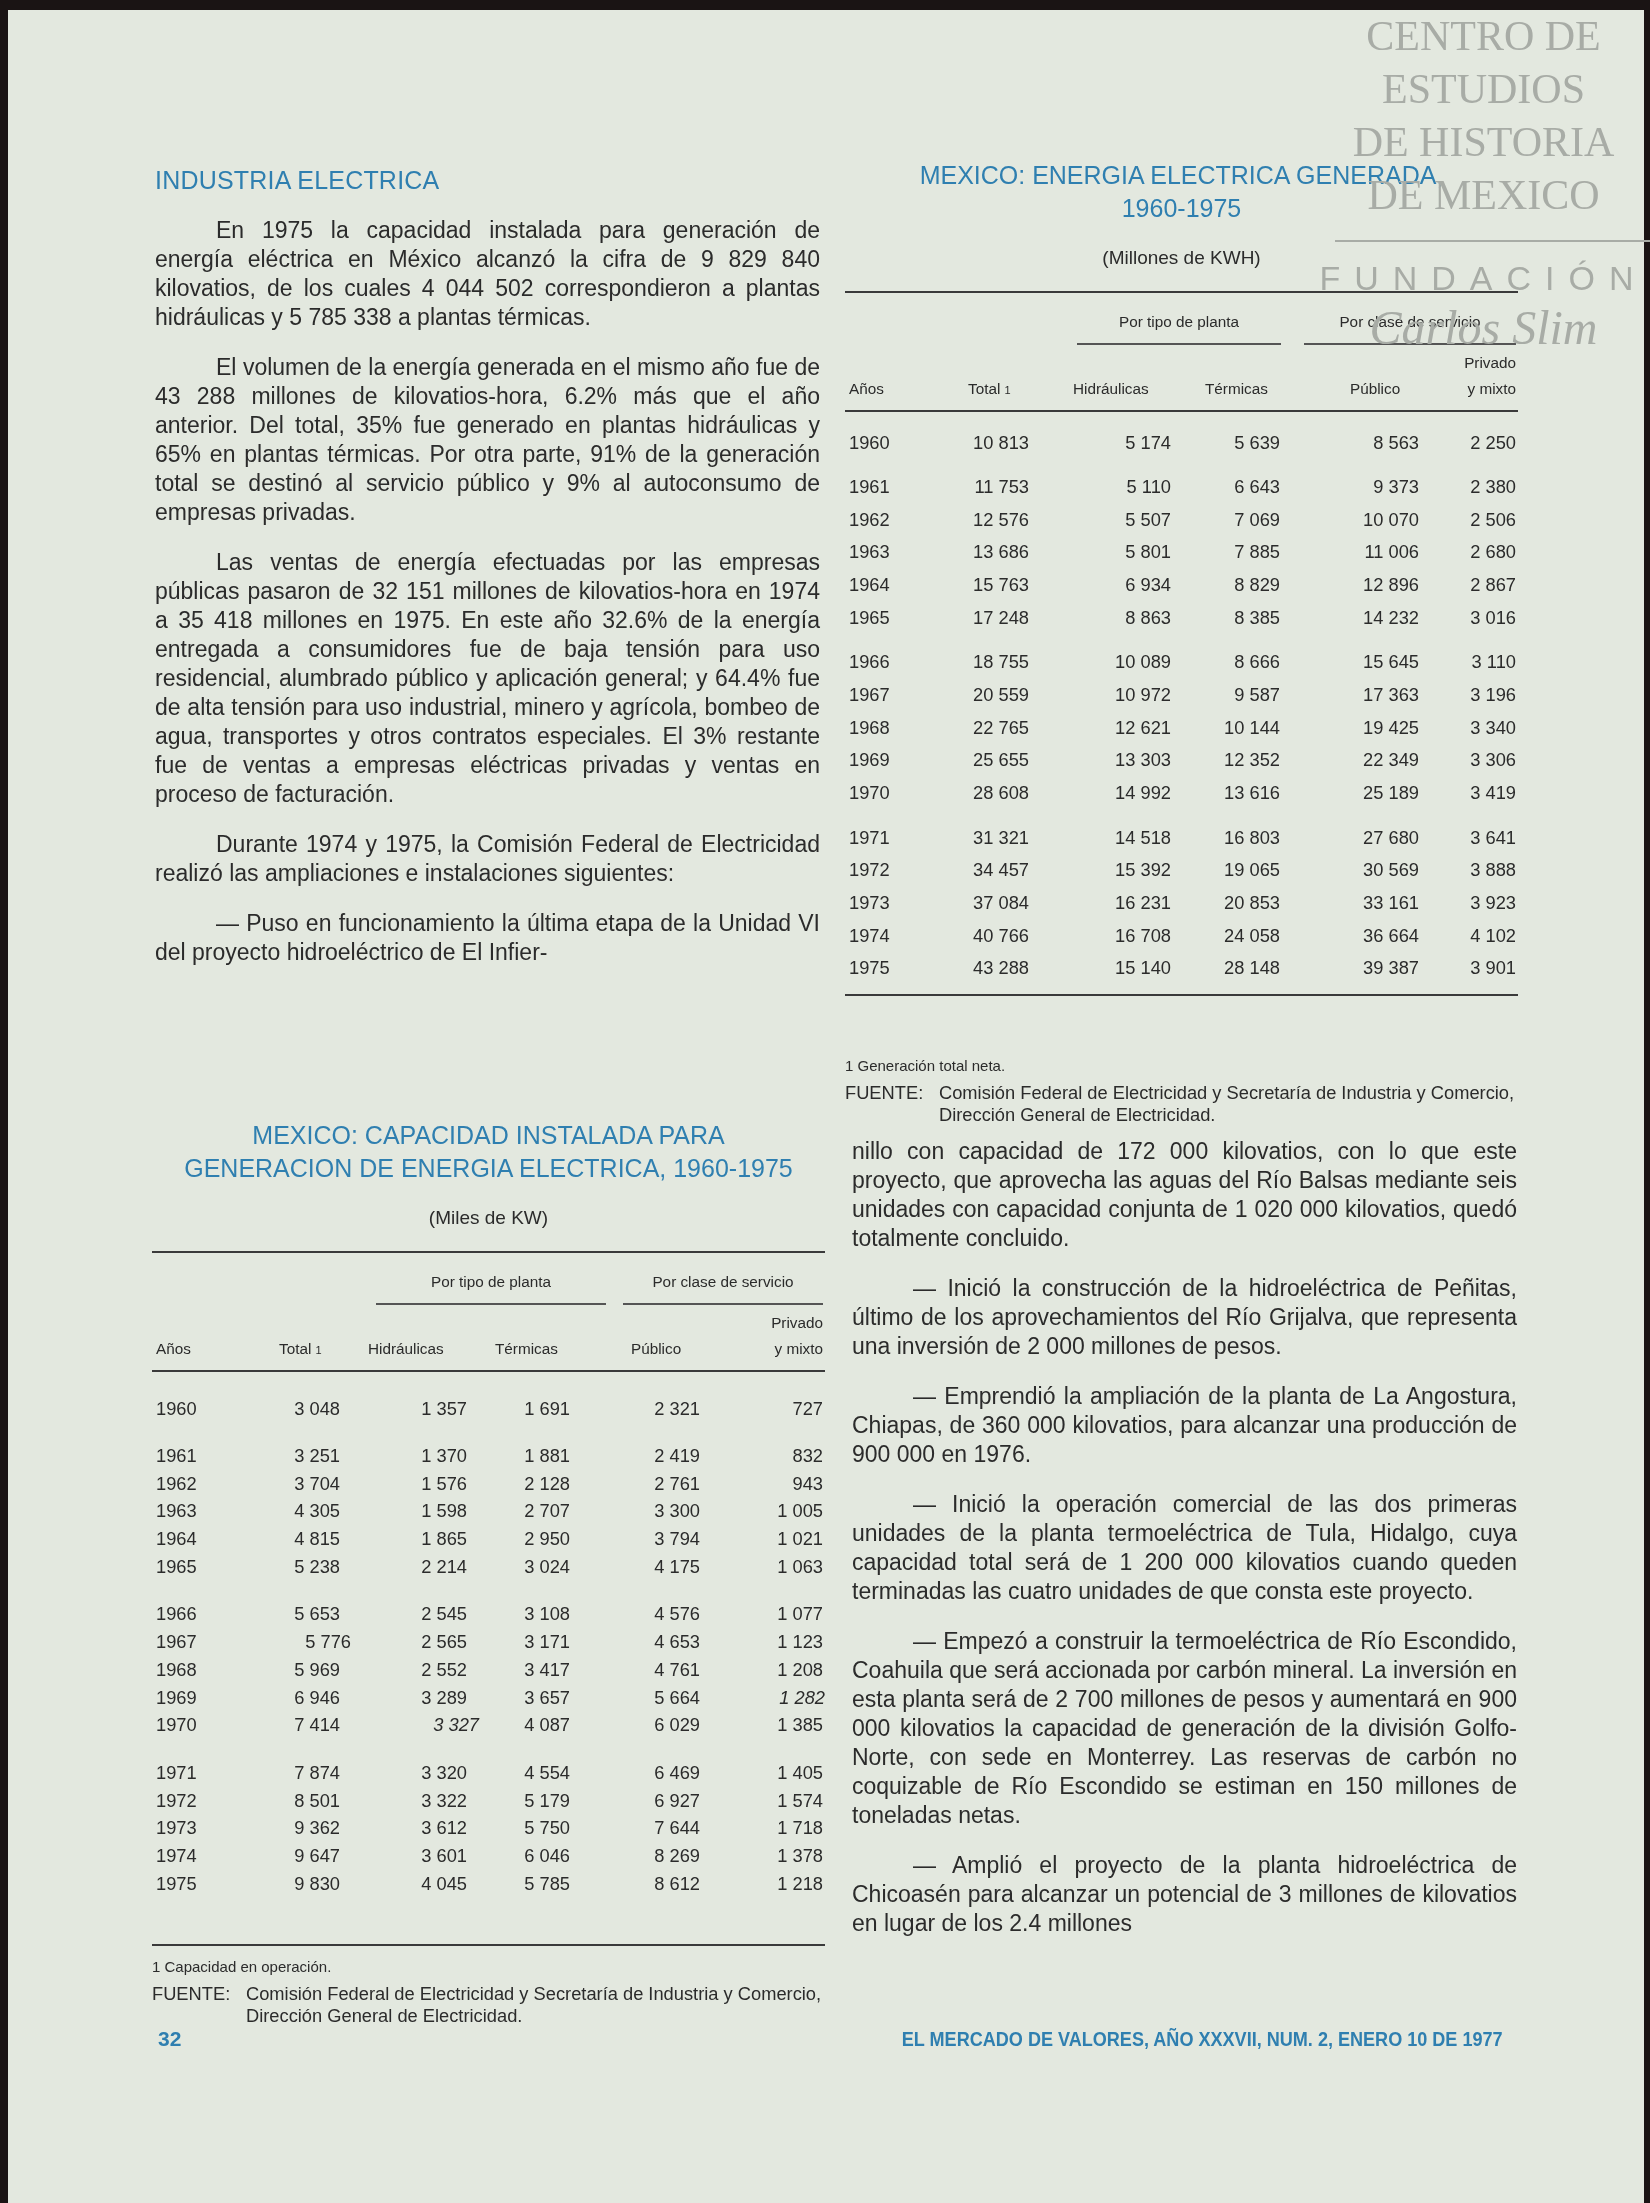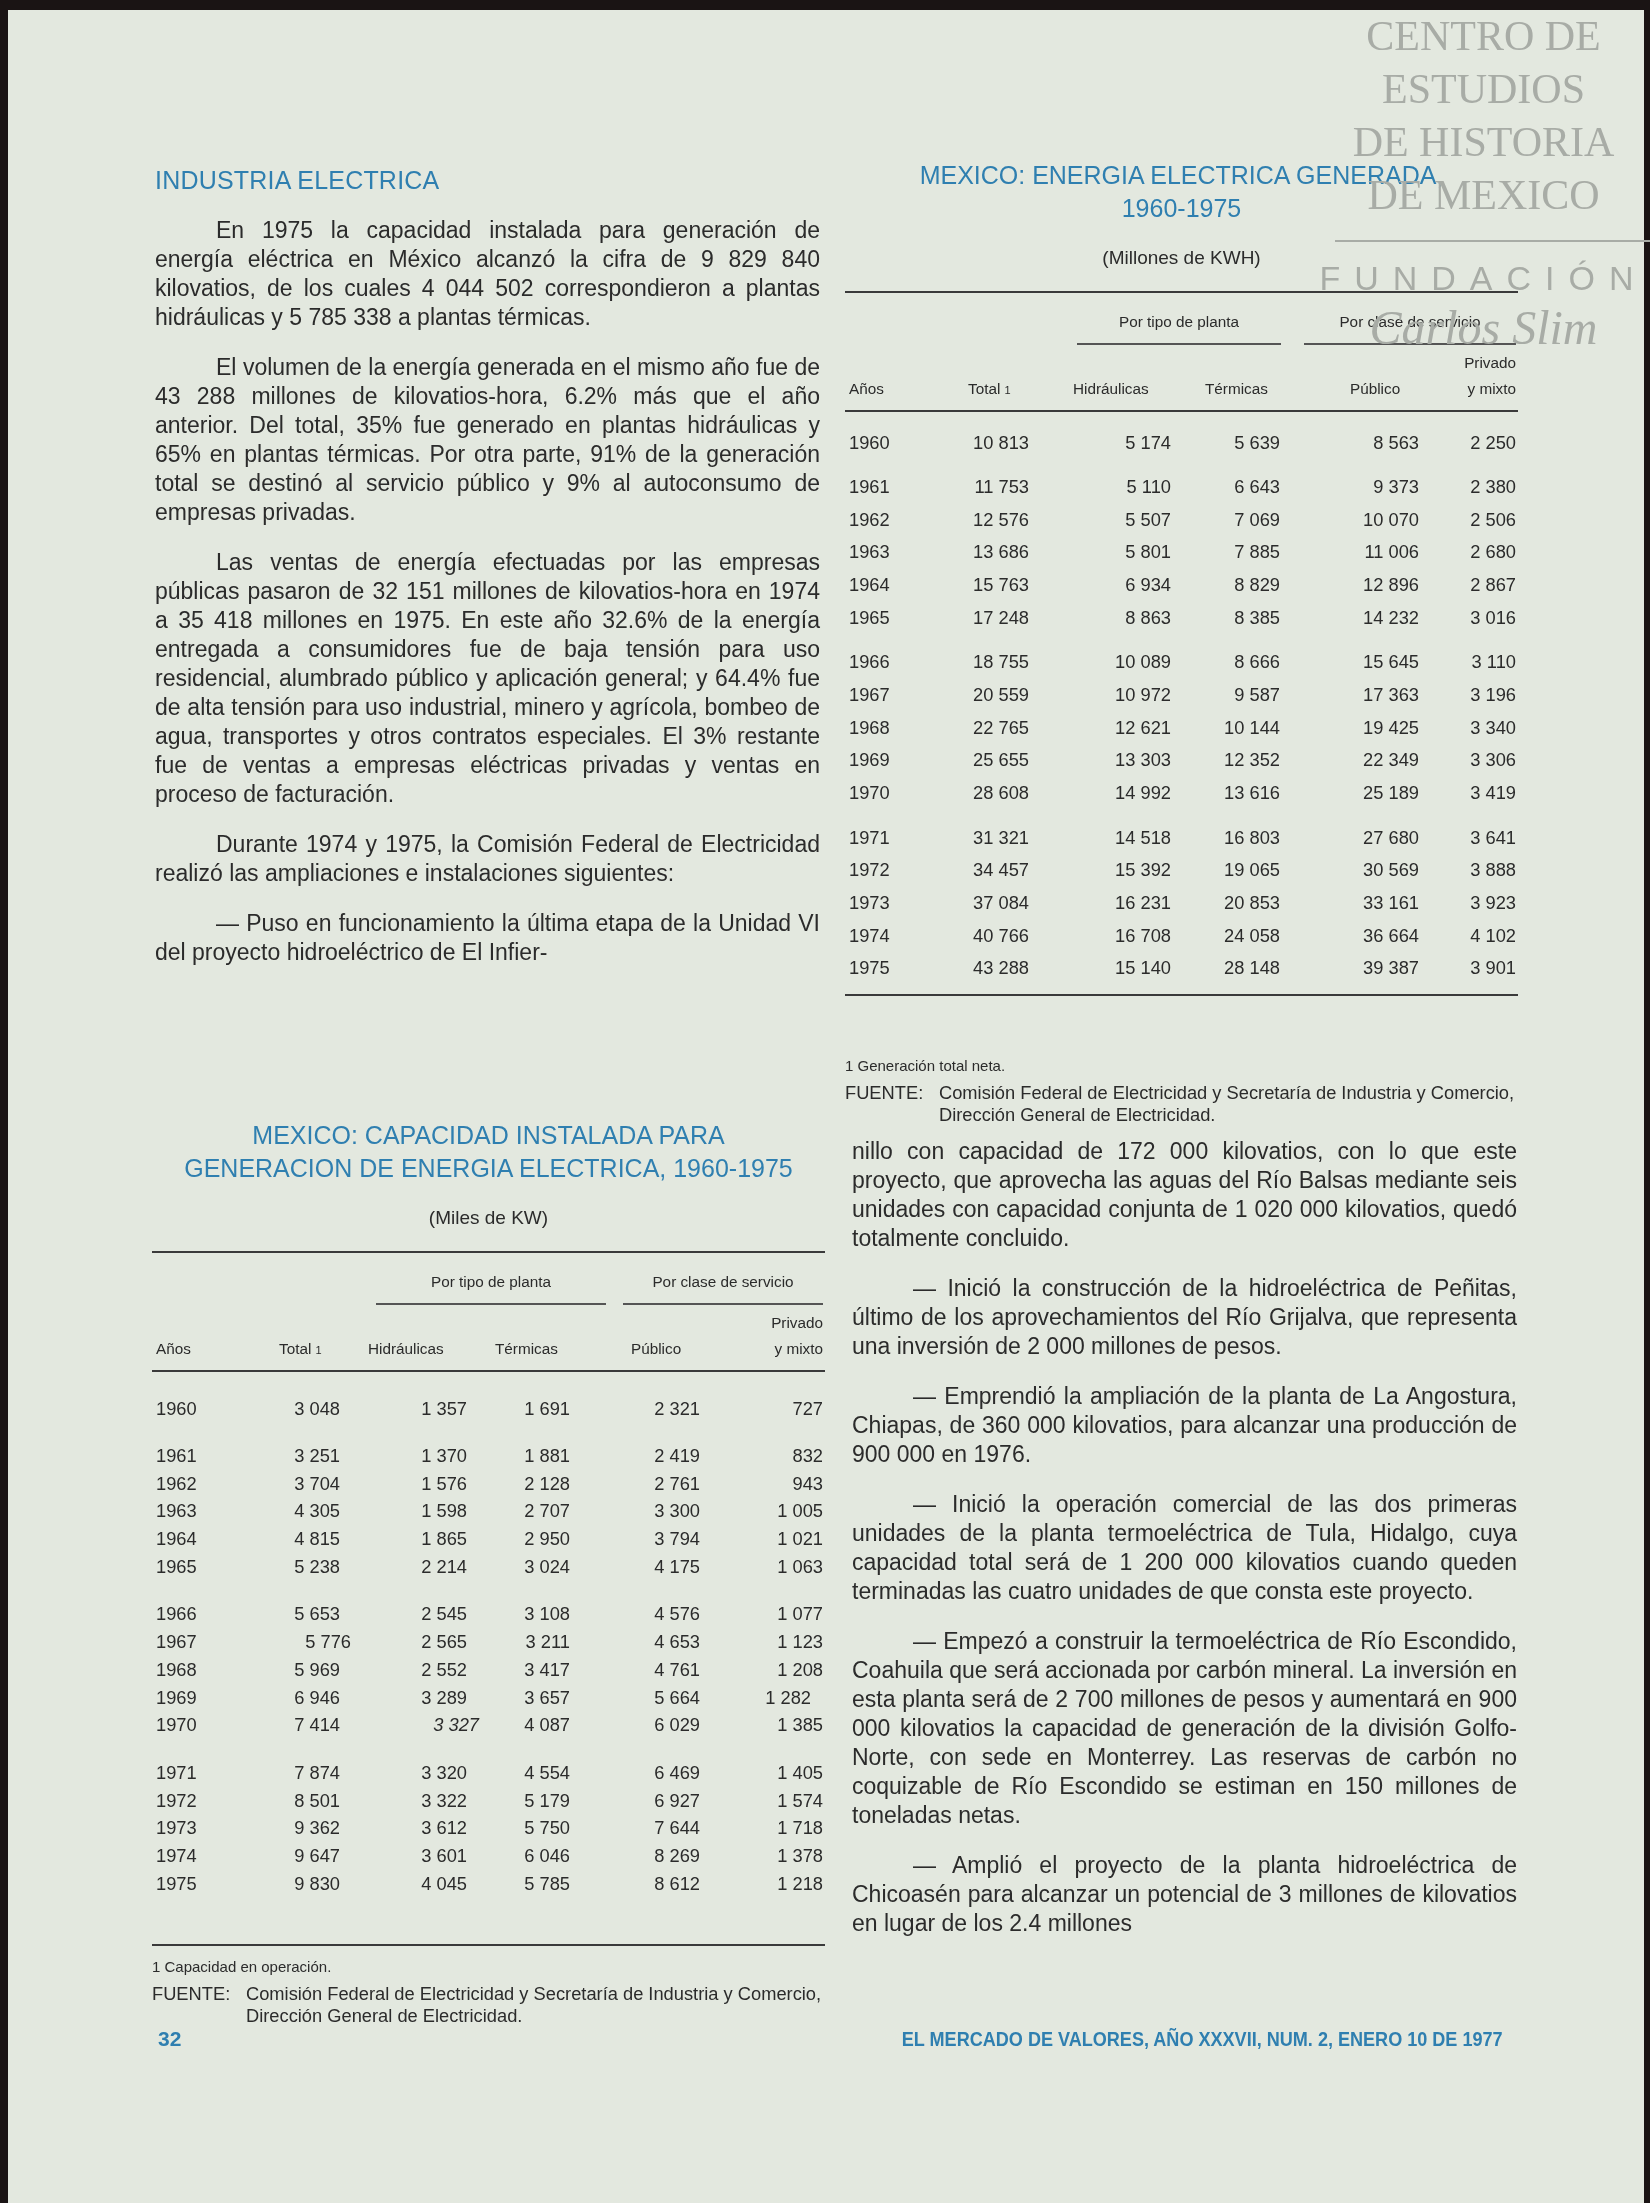--- a/index.html
+++ b/index.html
@@ -284,39 +284,39 @@
           <span class="cell" style="right:485px;">5 653</span>
           <span class="cell" style="right:358px;">2 545</span>
           <span class="cell" style="right:255px;">3 108</span>
           <span class="cell" style="right:125px;">4 576</span>
           <span class="cell" style="right:2px;">1 077</span>
         </div>
         <div class="row" style="top:380px;">
           <span class="cell year" style="left:4px;">1967</span>
           <span class="cell" style="right:474px;">5 776</span>
           <span class="cell" style="right:358px;">2 565</span>
-          <span class="cell" style="right:255px;">3 211</span>
+          <span class="cell" style="right:255px;">3 171</span>
           <span class="cell" style="right:125px;">4 653</span>
           <span class="cell" style="right:2px;">1 123</span>
         </div>
         <div class="row" style="top:408px;">
           <span class="cell year" style="left:4px;">1968</span>
           <span class="cell" style="right:485px;">5 969</span>
           <span class="cell" style="right:358px;">2 552</span>
           <span class="cell" style="right:255px;">3 417</span>
           <span class="cell" style="right:125px;">4 761</span>
           <span class="cell" style="right:2px;">1 208</span>
         </div>
         <div class="row" style="top:436px;">
           <span class="cell year" style="left:4px;">1969</span>
           <span class="cell" style="right:485px;">6 946</span>
           <span class="cell" style="right:358px;">3 289</span>
           <span class="cell" style="right:255px;">3 657</span>
           <span class="cell" style="right:125px;">5 664</span>
-          <span class="cell" style="right:14px;">1 282</span>
+          <span class="cell" style="right:0;font-style:italic;">1 282</span>
         </div>
         <div class="row" style="top:463px;">
           <span class="cell year" style="left:4px;">1970</span>
           <span class="cell" style="right:485px;">7 414</span>
           <span class="cell" style="right:346px;font-style:italic;">3 327</span>
           <span class="cell" style="right:255px;">4 087</span>
           <span class="cell" style="right:125px;">6 029</span>
           <span class="cell" style="right:2px;">1 385</span>
         </div>
         <div class="row" style="top:511px;">

